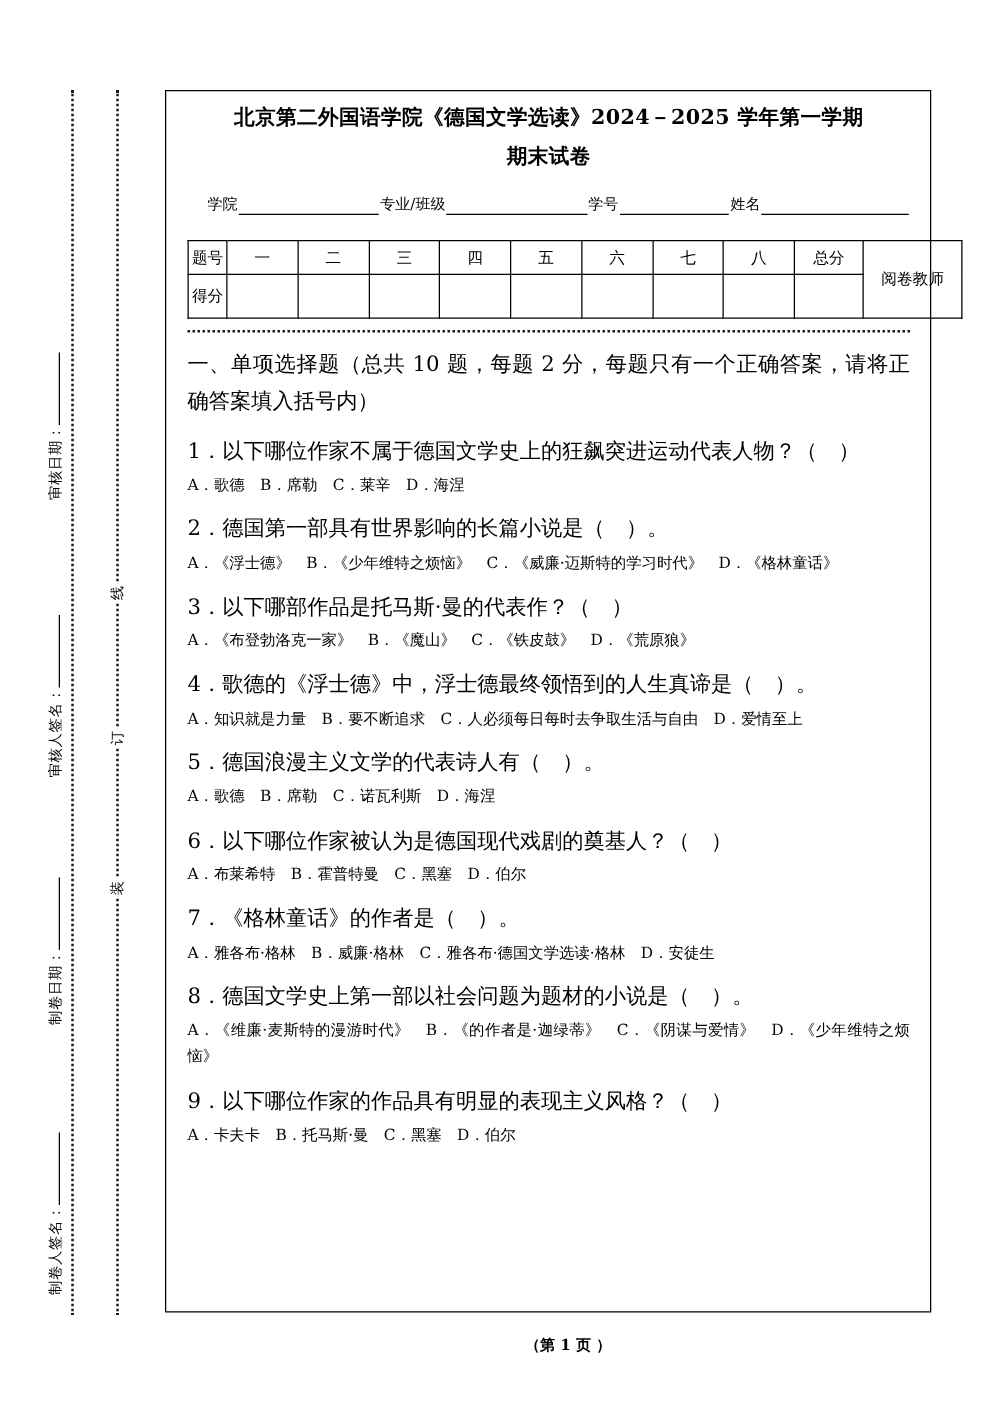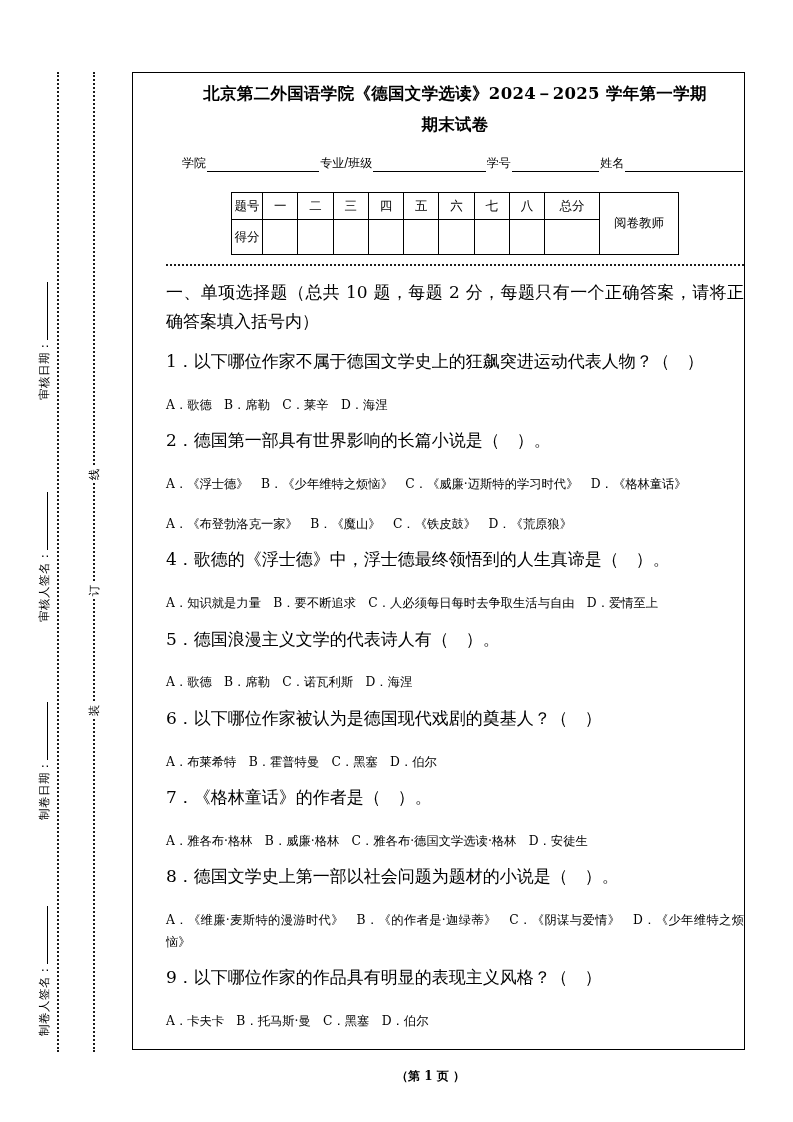--- a/index.html
+++ b/index.html
@@ -67,21 +67,21 @@
     left: 132px;
     top: 72px;
     width: 613px;
     height: 978px;
     border: 1.6px solid #000;
     box-sizing: border-box;
   }
 
   .content {
     position: absolute;
-    left: 166px;
+    left: 150px;
     top: 78px;
     width: 578px;
   }
 
   
   .title-line {
     text-align: center;
     font-size: 16.5px;
     font-weight: bold;
     line-height: 1.9;
@@ -107,21 +107,21 @@
   }
   .info-row .blank.w1 { flex-grow: 1.05; }
   .info-row .blank.w2 { flex-grow: 1.05; }
   .info-row .blank.w3 { flex-grow: 0.82; }
   .info-row .blank.w4 { flex-grow: 1.1; }
 
   
   .score-table {
     margin: 20px auto 0 auto;
     border-collapse: collapse;
-    width: 448px;
+    width: 620px;
     table-layout: fixed;
   }
   .score-table td {
     border: 1px solid #000;
     text-align: center;
     vertical-align: middle;
     font-size: 12.5px;
     height: 22px;
     line-height: 1.25;
   }
@@ -154,28 +154,28 @@
   }
   .q-stem {
     font-size: 17px;
     line-height: 1.75;
     margin-top: 10px;
     text-align: justify;
   }
   .q-opts {
     font-size: 12.3px;
     line-height: 1.75;
-    margin-top: 18px;
+    margin-top: 1px;
     text-align: justify;
   }
 
   
   .footer {
     position: absolute;
-    left: 124px;
+    left: 148px;
     top: 1068px;
     width: 613px;
     text-align: center;
     font-size: 12px;
     font-weight: bold;
   }
 </style>
 </head>
 <body>
 
@@ -253,20 +253,21 @@
 
   <div class="qsection">
     <div class="q-head">一、单项选择题（总共 10 题，每题 2 分，每题只有一个正确答案，请将正确答案填入括号内）</div>
 
     <div class="q-stem"><span>1．</span><span>以下哪位作家不属于德国文学史上的狂飙突进运动代表人物？（　）</span></div>
     <div class="q-opts">A．歌德　B．席勒　C．莱辛　D．海涅</div>
 
     <div class="q-stem"><span>2．</span><span>德国第一部具有世界影响的长篇小说是（　）。</span></div>
     <div class="q-opts">A．《浮士德》　B．《少年维特之烦恼》　C．《威廉·迈斯特的学习时代》　D．《格林童话》</div>
 
+    <div class="q-stem"><span>3．</span><span>以下哪部作品是托马斯·曼的代表作？（　）</span></div>
     <div class="q-opts">A．《布登勃洛克一家》　B．《魔山》　C．《铁皮鼓》　D．《荒原狼》</div>
 
     <div class="q-stem"><span>4．</span><span>歌德的《浮士德》中，浮士德最终领悟到的人生真谛是（　）。</span></div>
     <div class="q-opts">A．知识就是力量　B．要不断追求　C．人必须每日每时去争取生活与自由　D．爱情至上</div>
 
     <div class="q-stem"><span>5．</span><span>德国浪漫主义文学的代表诗人有（　）。</span></div>
     <div class="q-opts">A．歌德　B．席勒　C．诺瓦利斯　D．海涅</div>
 
     <div class="q-stem"><span>6．</span><span>以下哪位作家被认为是德国现代戏剧的奠基人？（　）</span></div>
     <div class="q-opts">A．布莱希特　B．霍普特曼　C．黑塞　D．伯尔</div>

